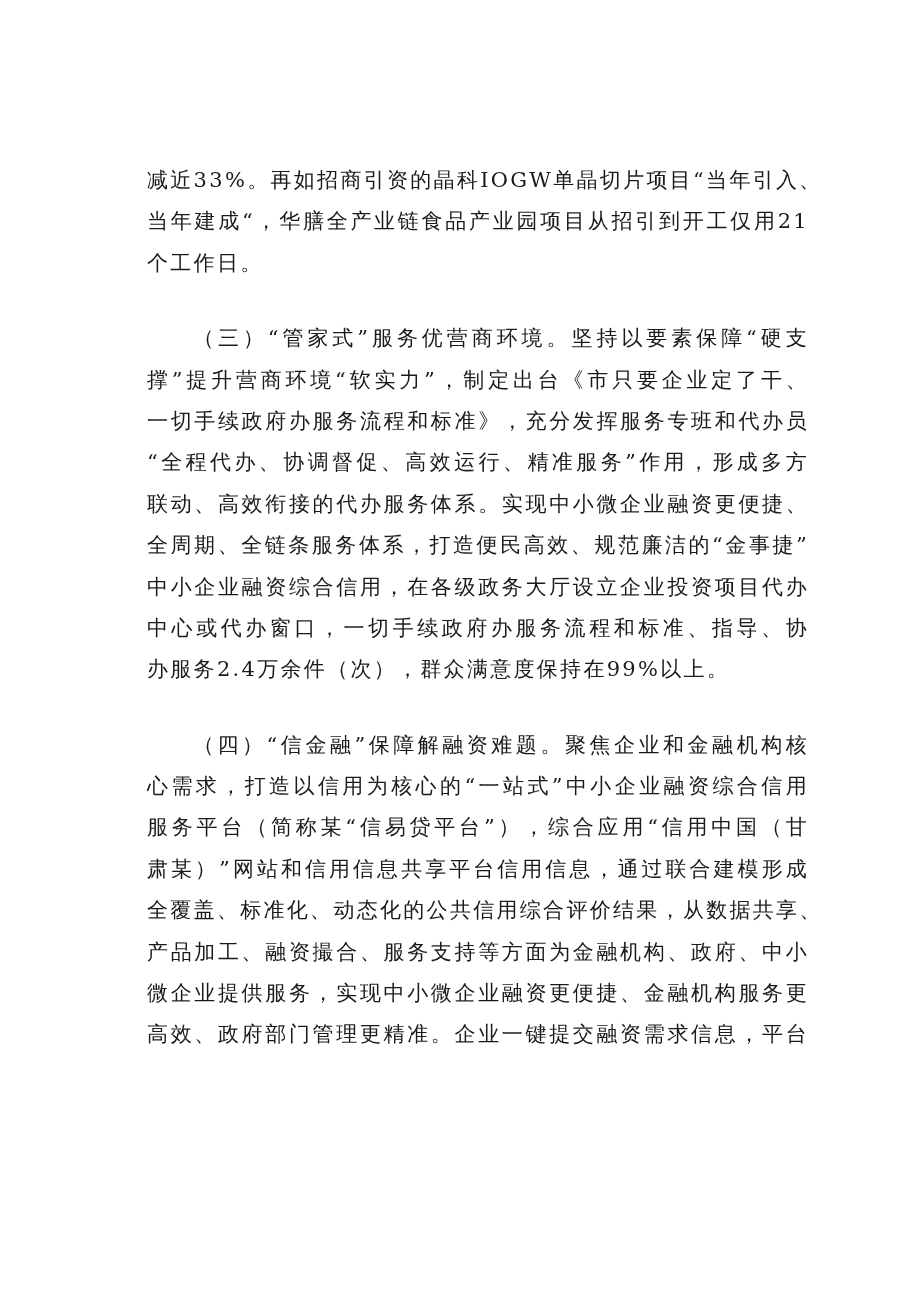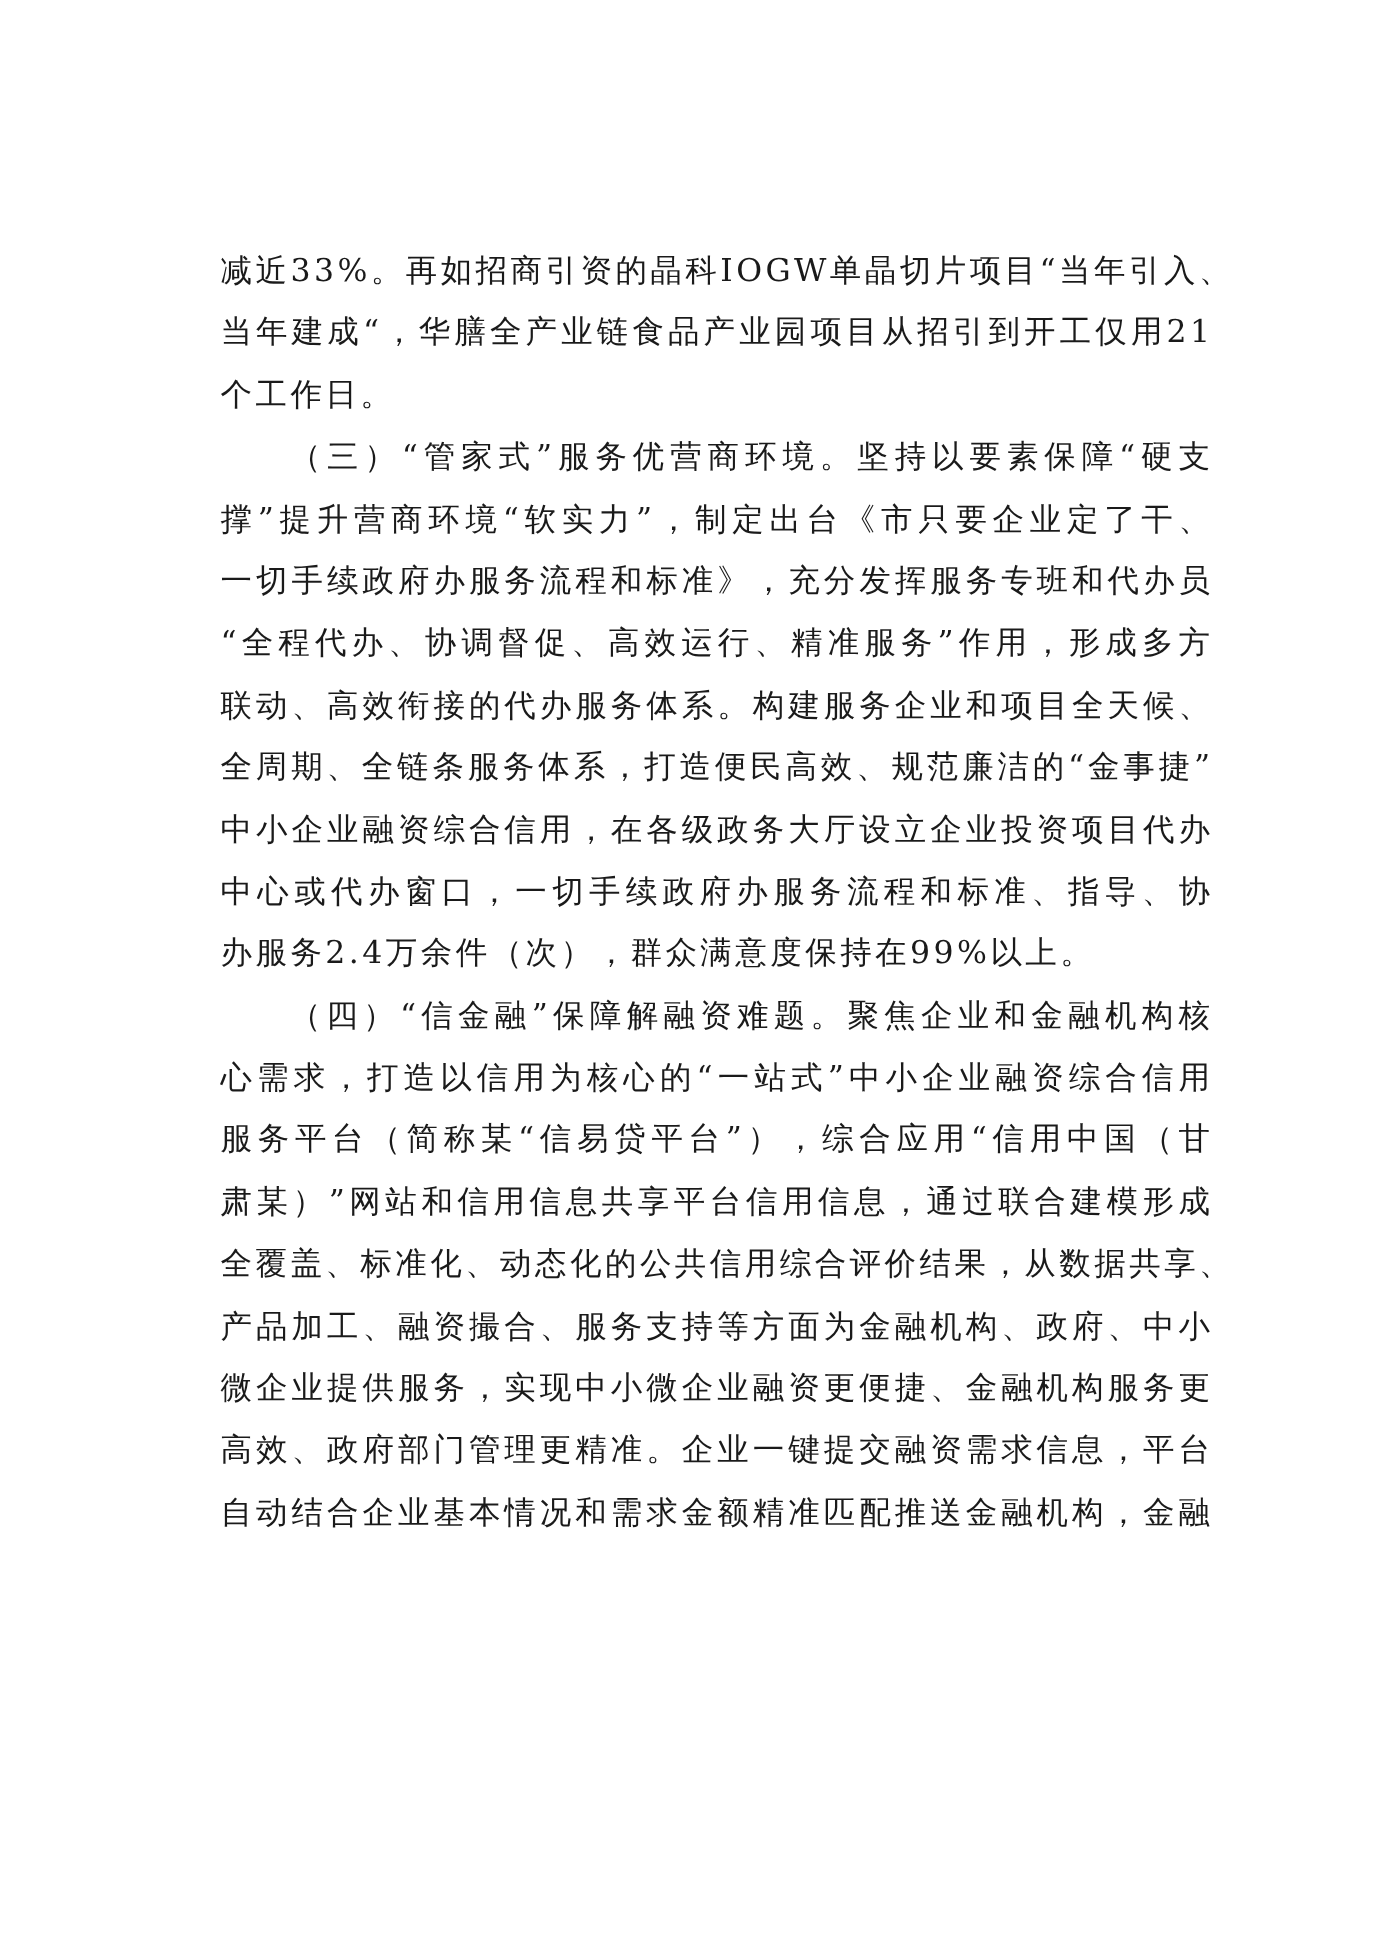--- a/index.html
+++ b/index.html
@@ -36,42 +36,42 @@
     letter-spacing: 2.3px;
     white-space: nowrap;
     overflow: visible;
   }
   .line.justify {
     text-align: justify;
     text-align-last: justify;
   }
   .line.indent {
     padding-left: 46px;
+    margin-top: 34px;
   }
 </style>
 </head>
 <body>
 
 <div class="page">
   <div class="text-block">
     <div class="line justify">减近33%。再如招商引资的晶科IOGW单晶切片项目“当年引入、</div>
     <div class="line justify">当年建成“，华膳全产业链食品产业园项目从招引到开工仅用21</div>
     <div class="line">个工作日。</div>
     <div class="line justify indent">（三）“管家式”服务优营商环境。坚持以要素保障“硬支</div>
     <div class="line justify">撑”提升营商环境“软实力”，制定出台《市只要企业定了干、</div>
     <div class="line justify">一切手续政府办服务流程和标准》，充分发挥服务专班和代办员</div>
     <div class="line justify">“全程代办、协调督促、高效运行、精准服务”作用，形成多方</div>
-    <div class="line justify">联动、高效衔接的代办服务体系。构建服务企业和项目全天候、</div>
+    <div class="line justify">联动、高效衔接的代办服务体系。实现中小微企业融资更便捷、</div>
     <div class="line justify">全周期、全链条服务体系，打造便民高效、规范廉洁的“金事捷”</div>
     <div class="line justify">中小企业融资综合信用，在各级政务大厅设立企业投资项目代办</div>
     <div class="line justify">中心或代办窗口，一切手续政府办服务流程和标准、指导、协</div>
     <div class="line">办服务2.4万余件（次），群众满意度保持在99%以上。</div>
     <div class="line justify indent">（四）“信金融”保障解融资难题。聚焦企业和金融机构核</div>
     <div class="line justify">心需求，打造以信用为核心的“一站式”中小企业融资综合信用</div>
     <div class="line justify">服务平台（简称某“信易贷平台”），综合应用“信用中国（甘</div>
     <div class="line justify">肃某）”网站和信用信息共享平台信用信息，通过联合建模形成</div>
     <div class="line justify">全覆盖、标准化、动态化的公共信用综合评价结果，从数据共享、</div>
     <div class="line justify">产品加工、融资撮合、服务支持等方面为金融机构、政府、中小</div>
     <div class="line justify">微企业提供服务，实现中小微企业融资更便捷、金融机构服务更</div>
     <div class="line justify">高效、政府部门管理更精准。企业一键提交融资需求信息，平台</div>
-    <div class="line justify">自动结合企业基本情况和需求金额精准匹配推送金融机构，金融</div>
   </div>
 </div>
 
 </body></html>

